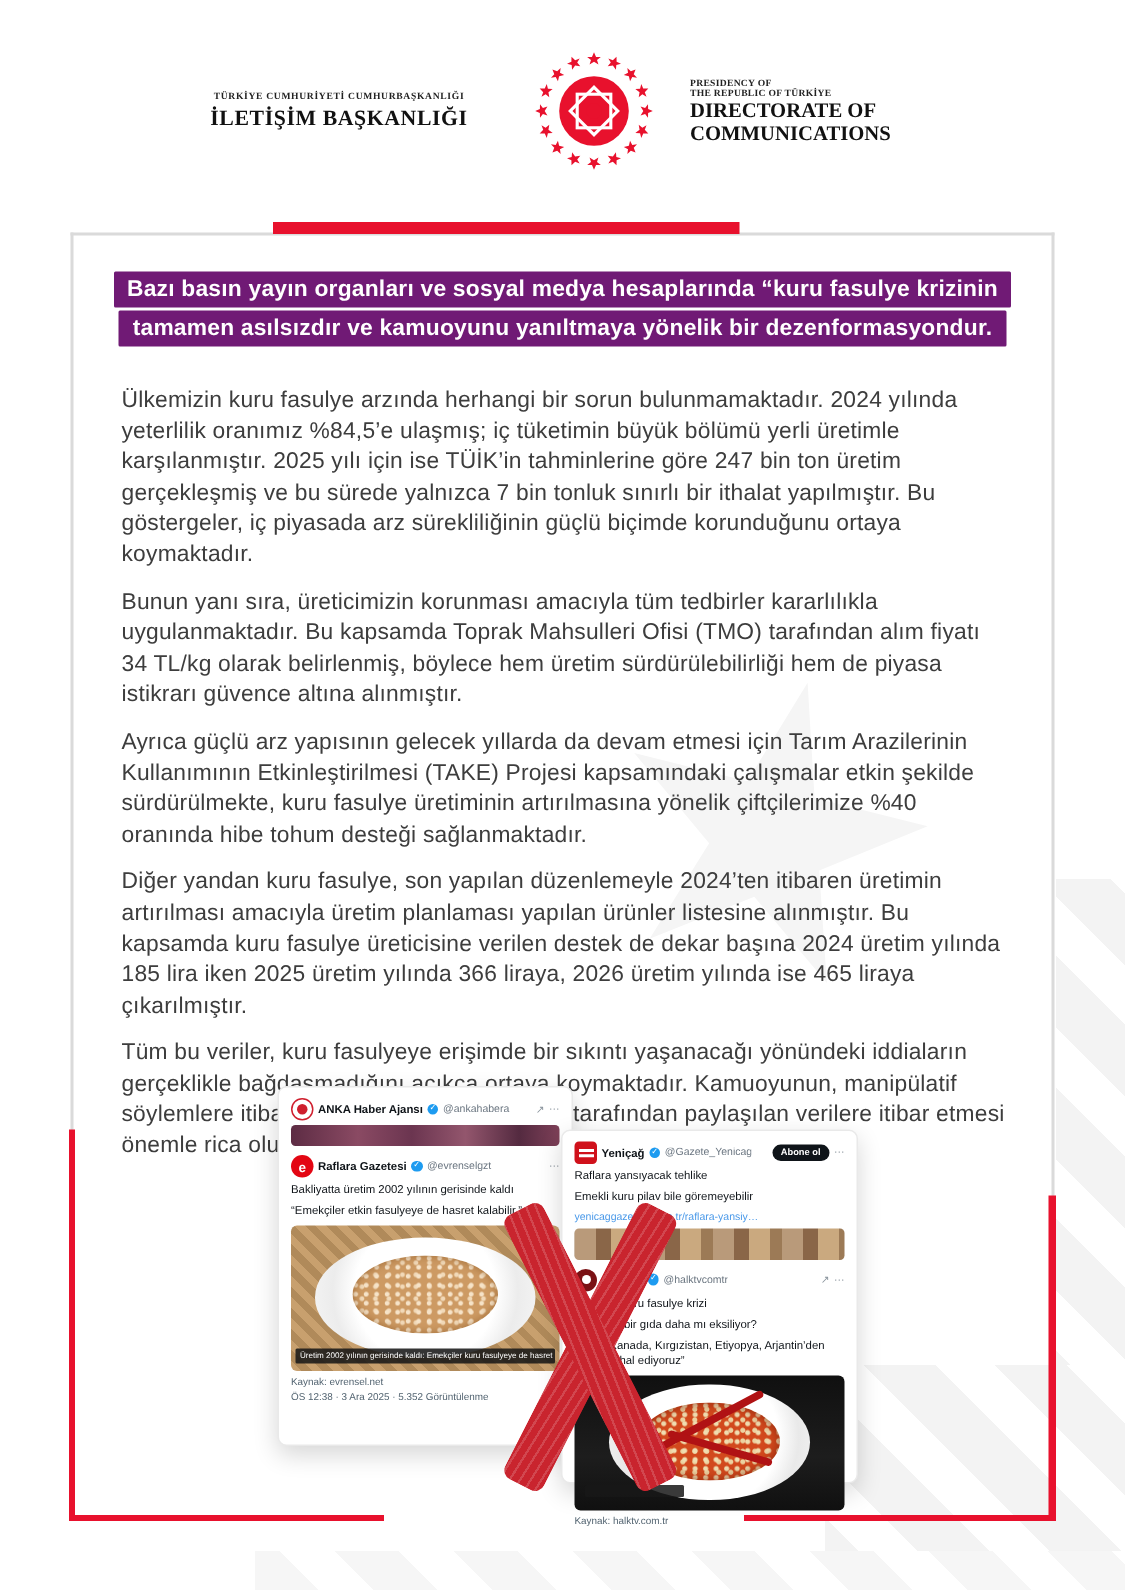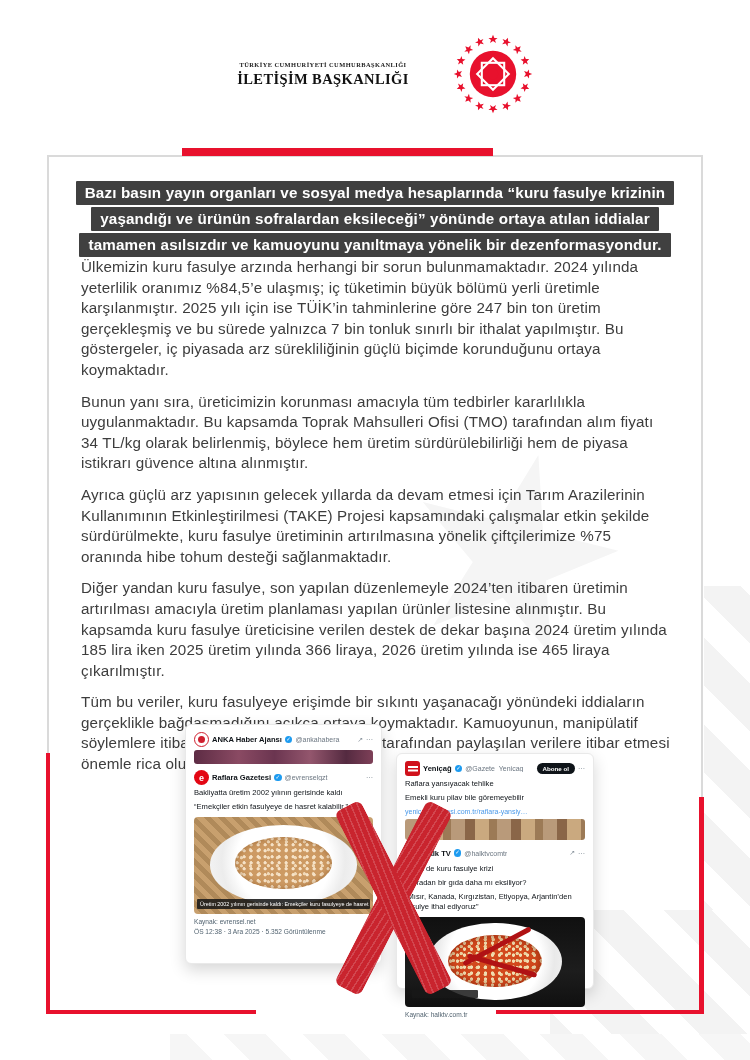--- a/index.html
+++ b/index.html
@@ -39,34 +39,34 @@
   .fr-red{background:#e8112d;}
   .fr-red-topbar{left:182px;top:148px;width:311px;height:8px;}
   .fr-red-left{left:45.5px;top:753px;width:4.5px;height:261px;}
   .fr-red-right{left:699px;top:797px;width:4.5px;height:217px;}
   .fr-red-bottom-l{left:45.5px;top:1009.5px;width:210px;height:4.5px;}
   .fr-red-bottom-r{left:496px;top:1009.5px;width:207.5px;height:4.5px;}
 
   
   .banner{position:absolute;top:181px;left:0;right:0;text-align:center;z-index:2;}
   .banner .line{margin:0 0 2px 0;}
-  .chip{display:inline-block;background:#404040;color:#fff;font-weight:bold;font-size:15.2px;
+  .chip{display:inline-block;background:#701a75;color:#fff;font-weight:bold;font-size:15.2px;
         letter-spacing:.15px;padding:3px 9px 4px;border-radius:1px;}
 
   
   .body-copy{position:absolute;top:257px;left:81px;width:592px;z-index:2;color:#3d3d3d;
              font-size:15.2px;line-height:20.6px;letter-spacing:.15px;}
   .body-copy p{margin:0 0 11px 0;}
 
   
   .collage{position:absolute;left:0;top:0;width:750px;height:1060px;z-index:3;pointer-events:none;}
   .card{position:absolute;background:#fff;border:1px solid #e9e9e9;border-radius:6px;
         box-shadow:0 6px 16px rgba(0,0,0,.16);padding:7px 8px;box-sizing:border-box;color:#0f1419;}
   .card-left{left:185px;top:724px;width:197px;height:240px;z-index:1;}
-  .card-right{left:396px;top:753px;width:198px;height:236px;z-index:2;}
+  .card-right{left:374px;top:753px;width:198px;height:236px;z-index:2;}
   .tw{margin-bottom:6px;}
   .tw-h{display:flex;align-items:center;gap:3px;margin-bottom:3px;}
   .av{width:15px;height:15px;border-radius:50%;flex:0 0 auto;position:relative;}
   .av-anka{background:#fff;border:1.5px solid #cf1f2e;box-sizing:border-box;}
   .av-anka::after{content:"";position:absolute;left:3px;top:3px;right:3px;bottom:3px;border-radius:50%;background:#cf1f2e;}
   .av-evr{background:#e30613;color:#fff;font-size:9px;font-weight:bold;display:flex;align-items:center;justify-content:center;}
   .av-yc{background:#d0111b;border-radius:3px;}
   .av-yc::after{content:"";position:absolute;left:2.5px;top:5px;right:2.5px;height:2px;background:#fff;box-shadow:0 3.5px 0 #fff;}
   .av-halk{background:#7a1114;}
   .av-halk::after{content:"";position:absolute;left:4.5px;top:4.5px;width:6px;height:6px;border-radius:50%;background:#fff;}
@@ -162,41 +162,46 @@
         <use href="#ost" transform="rotate(315 50 50)"></use>
         <use href="#ost" transform="rotate(337.5 50 50)"></use>
         <circle cx="50" cy="50" r="29" fill="#e8112d"></circle>
         <g fill="none" stroke="#ffffff" stroke-width="2.6">
           <rect x="36" y="36" width="28" height="28"></rect>
           <rect x="36" y="36" width="28" height="28" transform="rotate(45 50 50)"></rect>
         </g>
         <circle cx="50" cy="50" r="6.5" fill="#e8112d"></circle>
       </svg>
     </div>
+    <div class="hdr-right">
+      <div class="hdr-small">PRESIDENCY OF</div>
+      <div class="hdr-small">THE REPUBLIC OF TÜRKİYE</div>
+      <div class="hdr-main2">DIRECTORATE OF</div>
+      <div class="hdr-main2">COMMUNICATIONS</div>
+    </div>
   </header>
 
   <div class="fr fr-gray-top"></div>
   <div class="fr fr-gray-left"></div>
   <div class="fr fr-gray-right"></div>
   <div class="fr fr-red fr-red-topbar"></div>
   <div class="fr fr-red fr-red-left"></div>
   <div class="fr fr-red fr-red-right"></div>
   <div class="fr fr-red fr-red-bottom-l"></div>
   <div class="fr fr-red fr-red-bottom-r"></div>
 
   <div class="banner">
     <div class="line"><span class="chip">Bazı basın yayın organları ve sosyal medya hesaplarında “kuru fasulye krizinin</span></div>
-    <div class="line"><span class="chip">yaşandığı ve ürünün sofralardan eksileceği” yönünde ortaya atılan iddialar</span></div>
     <div class="line"><span class="chip">tamamen asılsızdır ve kamuoyunu yanıltmaya yönelik bir dezenformasyondur.</span></div>
   </div>
 
   <main class="body-copy">
     <p>Ülkemizin kuru fasulye arzında herhangi bir sorun bulunmamaktadır. 2024 yılında yeterlilik oranımız %84,5’e ulaşmış; iç tüketimin büyük bölümü yerli üretimle karşılanmıştır. 2025 yılı için ise TÜİK’in tahminlerine göre 247 bin ton üretim gerçekleşmiş ve bu sürede yalnızca 7 bin tonluk sınırlı bir ithalat yapılmıştır. Bu göstergeler, iç piyasada arz sürekliliğinin güçlü biçimde korunduğunu ortaya koymaktadır.</p>
     <p>Bunun yanı sıra, üreticimizin korunması amacıyla tüm tedbirler kararlılıkla uygulanmaktadır. Bu kapsamda Toprak Mahsulleri Ofisi (TMO) tarafından alım fiyatı 34 TL/kg olarak belirlenmiş, böylece hem üretim sürdürülebilirliği hem de piyasa istikrarı güvence altına alınmıştır.</p>
-    <p>Ayrıca güçlü arz yapısının gelecek yıllarda da devam etmesi için Tarım Arazilerinin Kullanımının Etkinleştirilmesi (TAKE) Projesi kapsamındaki çalışmalar etkin şekilde sürdürülmekte, kuru fasulye üretiminin artırılmasına yönelik çiftçilerimize %75 oranında hibe tohum desteği sağlanmaktadır.</p>
+    <p>Ayrıca güçlü arz yapısının gelecek yıllarda da devam etmesi için Tarım Arazilerinin Kullanımının Etkinleştirilmesi (TAKE) Projesi kapsamındaki çalışmalar etkin şekilde sürdürülmekte, kuru fasulye üretiminin artırılmasına yönelik çiftçilerimize %40 oranında hibe tohum desteği sağlanmaktadır.</p>
     <p>Diğer yandan kuru fasulye, son yapılan düzenlemeyle 2024’ten itibaren üretimin artırılması amacıyla üretim planlaması yapılan ürünler listesine alınmıştır. Bu kapsamda kuru fasulye üreticisine verilen destek de dekar başına 2024 üretim yılında 185 lira iken 2025 üretim yılında 366 liraya, 2026 üretim yılında ise 465 liraya çıkarılmıştır.</p>
     <p>Tüm bu veriler, kuru fasulyeye erişimde bir sıkıntı yaşanacağı yönündeki iddiaların gerçeklikle bağdaşmadığını açıkça ortaya koymaktadır. Kamuoyunun, manipülatif söylemlere itibar etmemesi, resmî kurumlar tarafından paylaşılan verilere itibar etmesi önemle rica olunur.</p>
   </main>
 
   <section class="collage">
 
     <div class="card card-left">
       <div class="tw">
         <div class="tw-h">
           <span class="av av-anka"></span>

